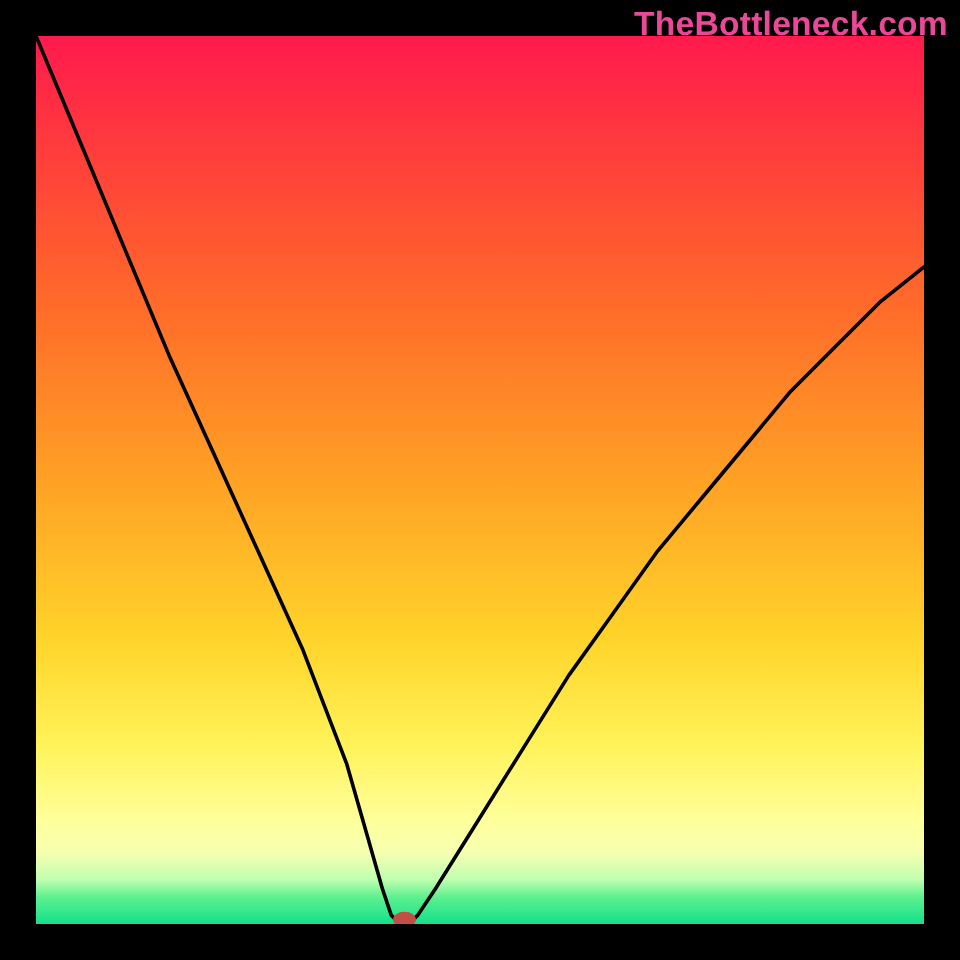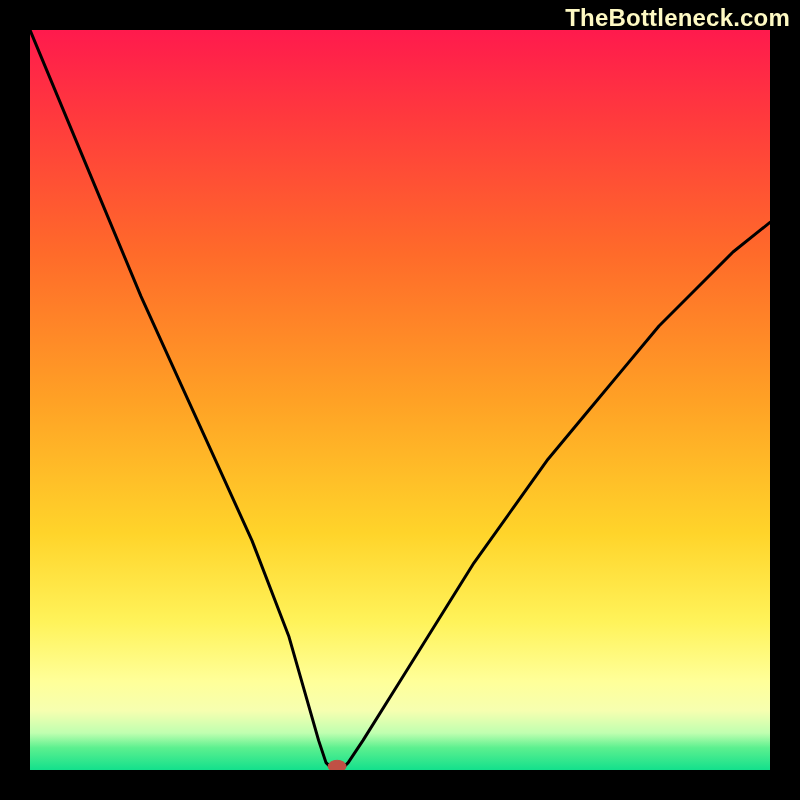--- a/index.html
+++ b/index.html
@@ -14,22 +14,22 @@
   .outer {
     position: relative;
     width: 800px;
     height: 800px;
     background: #000;
   }
   .watermark {
     position: absolute;
     top: 4px;
     right: 10px;
-    color: #fef9c3;
-    font-size: 24px;
+    color: #ec4899;
+    font-size: 28px;
     font-weight: 600;
     letter-spacing: 0.2px;
     z-index: 10;
   }
   .plot {
     position: absolute;
     left: 30px;
     top: 30px;
     width: 740px;
     height: 740px;

